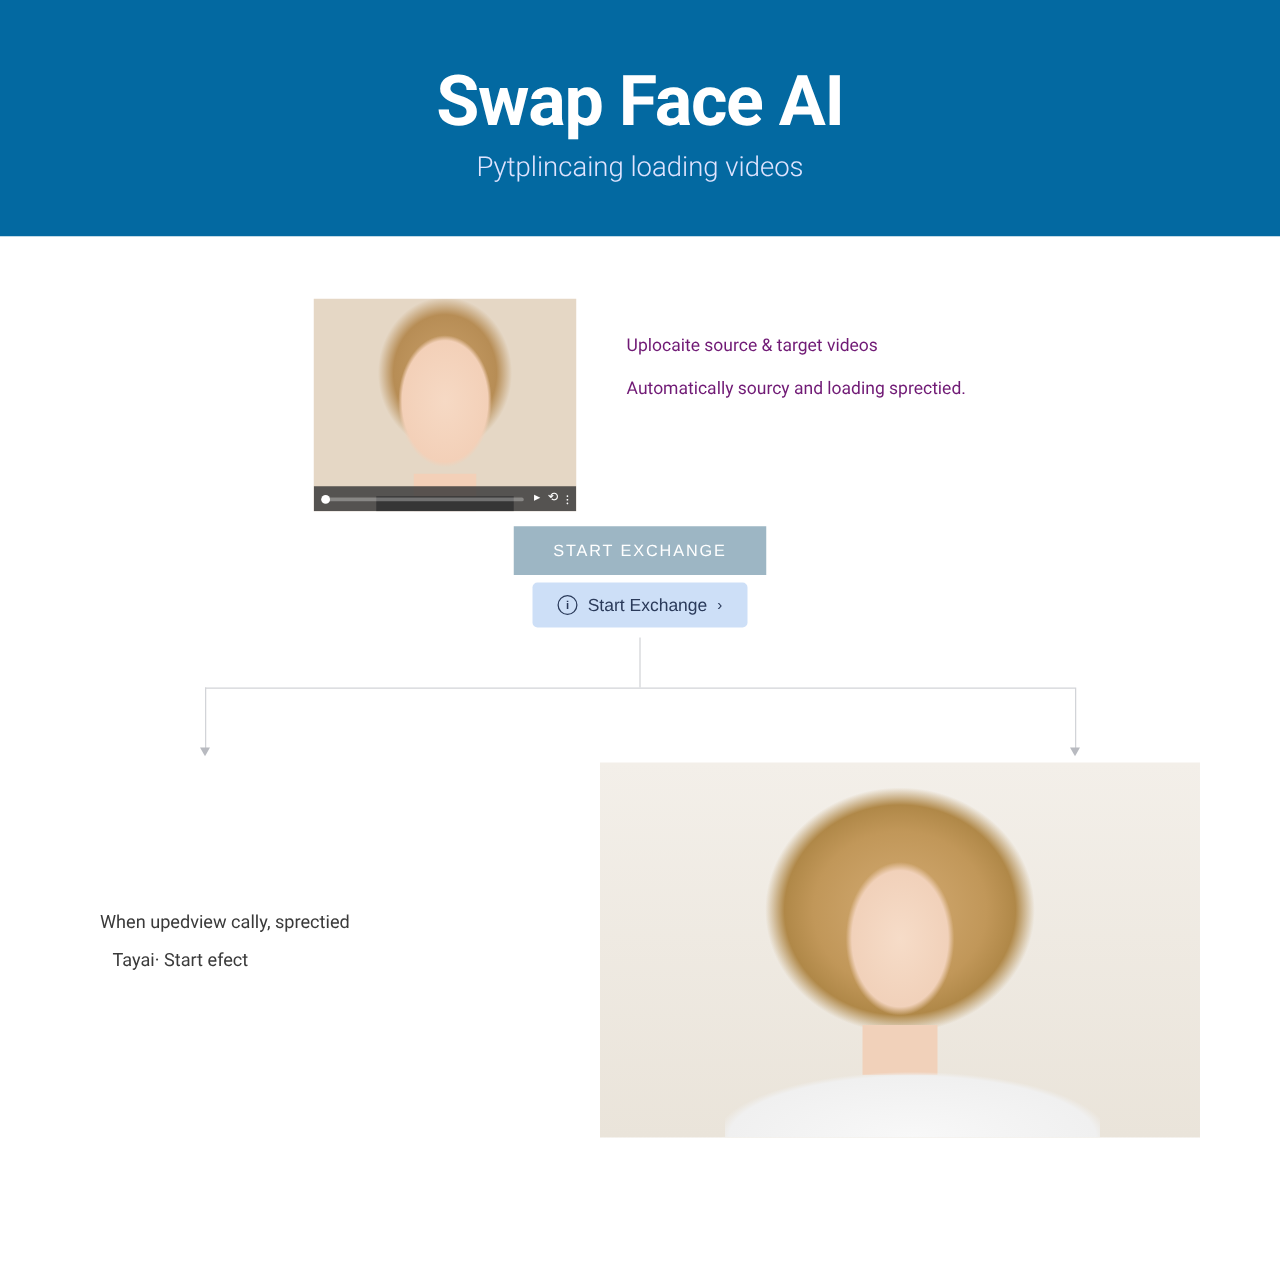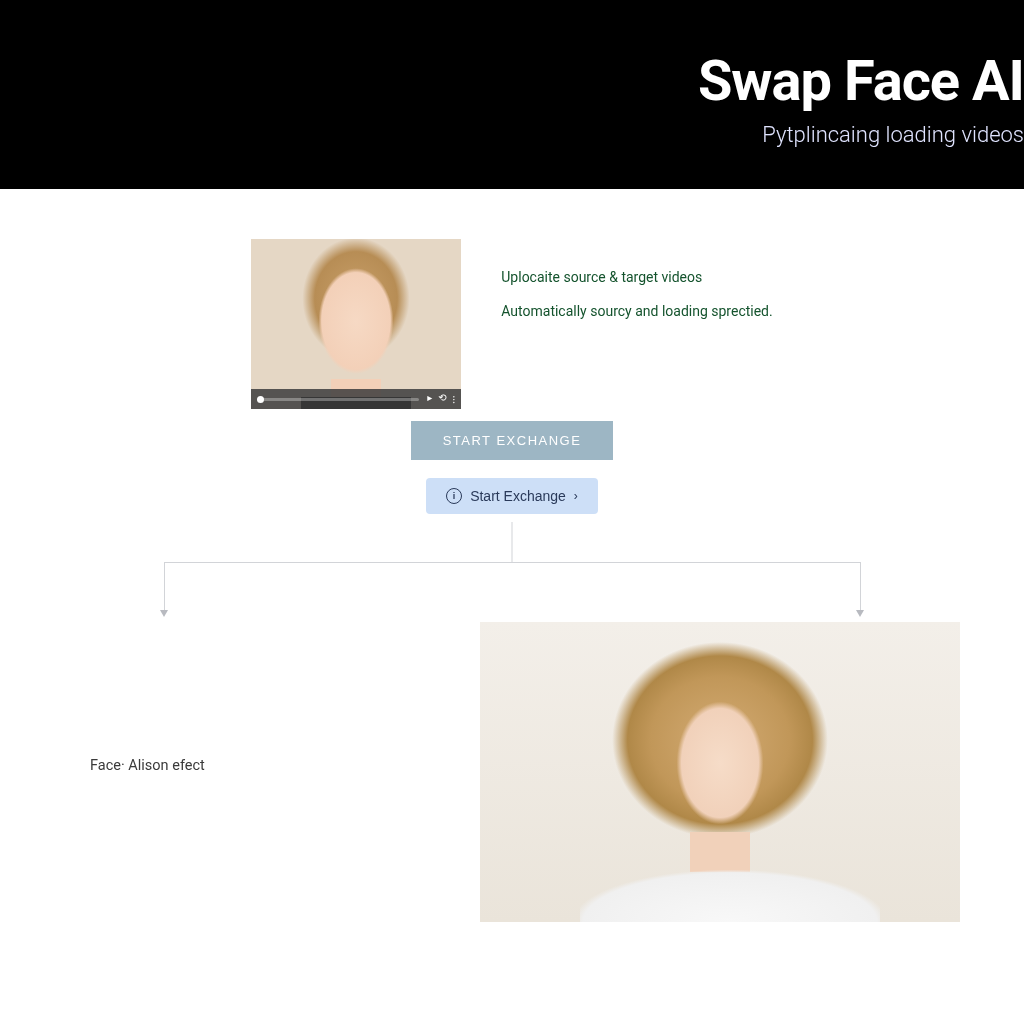--- a/index.html
+++ b/index.html
@@ -1,32 +1,32 @@
 <!DOCTYPE html>
 <html><head>
 <meta charset="utf-8">
 <style>
 * { margin:0; padding:0; box-sizing:border-box; }
 body { width:1024px; height:1024px; font-family:-apple-system,BlinkMacSystemFont,"Segoe UI",Roboto,Helvetica,Arial,sans-serif; background:#fff; color:#333; overflow:hidden; }
-.header { background:#000000; color:#fff; text-align:right; padding:48px 0 42px; }
+.header { background:#0369a1; color:#fff; text-align:center; padding:48px 0 42px; }
 .header-title { font-size:56px; font-weight:700; letter-spacing:-1px; }
 .header-subtitle { font-size:22px; font-weight:300; color:#e0e4ff; margin-top:8px; }
 .upload-section { display:flex; align-items:flex-start; justify-content:center; gap:40px; padding:50px 0 0; }
 .source-thumb { position:relative; width:210px; height:170px; background:#e5d7c5; overflow:hidden; }
 .face1 { position:absolute; width:130px; height:160px; left:40px; top:10px; background:radial-gradient(ellipse 48% 55% at 50% 45%, #f6d9c4 0%, #f3d0b8 55%, transparent 60%); }
 .hair1 { position:absolute; width:150px; height:170px; left:30px; top:0; background:radial-gradient(ellipse 55% 55% at 50% 35%, #c9a06a 0%, #b78d55 50%, transparent 65%); }
 .neck1 { position:absolute; width:50px; height:30px; bottom:0; left:80px; background:#f3d0b8; }
 .shirt1 { position:absolute; bottom:0; left:50px; width:110px; height:12px; background:#1a1a1a; }
 .video-controls { position:absolute; bottom:0; left:0; right:0; height:20px; background:rgba(60,60,60,.85); display:flex; align-items:center; padding:0 6px; }
 .progress { flex:1; height:3px; background:rgba(255,255,255,.3); border-radius:2px; margin-right:8px; position:relative; }
 .progress::after { content:""; position:absolute; left:0; top:-2px; width:7px; height:7px; background:#fff; border-radius:50%; }
 .ctrl-icons { display:flex; gap:6px; color:#fff; font-size:10px; }
 .upload-text { padding-top:30px; max-width:360px; }
-.upload-text p { font-size:14px; color:#14532d; margin-bottom:18px; }
-.button-stack { display:flex; flex-direction:column; align-items:center; gap:18px; margin-top:12px; }
+.upload-text p { font-size:14px; color:#701a75; margin-bottom:18px; }
+.button-stack { display:flex; flex-direction:column; align-items:center; gap:6px; margin-top:12px; }
 .btn-primary { background:#9db6c4; color:#fff; border:none; padding:12px 32px; font-size:13px; font-weight:500; letter-spacing:1.5px; cursor:pointer; }
 .btn-secondary { background:#cddff7; color:#2a3a5a; border:none; padding:10px 20px; font-size:14px; font-weight:400; border-radius:4px; display:flex; align-items:center; gap:8px; cursor:pointer; }
 .circle-icon { width:16px; height:16px; border:1.5px solid #2a3a5a; border-radius:50%; display:inline-flex; align-items:center; justify-content:center; font-size:9px; font-weight:600; }
 .chevron { font-size:12px; }
 .flow-diagram { position:relative; height:100px; margin-top:8px; }
 .flow-line { position:absolute; background:#d2d4d8; }
 .vcenter { left:50%; top:0; width:1px; height:40px; transform:translateX(-.5px); }
 .hrule { top:40px; left:16%; width:68%; height:1px; }
 .vleft { left:16%; top:40px; width:1px; height:50px; }
 .vright { left:84%; top:40px; width:1px; height:50px; }
@@ -85,21 +85,22 @@
   <div class="flow-line vcenter"></div>
   <div class="flow-line hrule"></div>
   <div class="flow-line vleft"></div>
   <div class="flow-line vright"></div>
   <div class="arrow arrow-left"></div>
   <div class="arrow arrow-right"></div>
 </div>
 
 <section class="result-section">
   <div class="result-text">
-    <p>Face· Alison efect</p>
+    <p>When upedview cally, sprectied</p>
+    <p>Tayai· Start efect</p>
   </div>
   <div class="result-thumb">
     <div class="hair2"></div>
     <div class="face2"></div>
     <div class="neck2"></div>
     <div class="shirt2"></div>
   </div>
 </section>
 
 </body></html>

